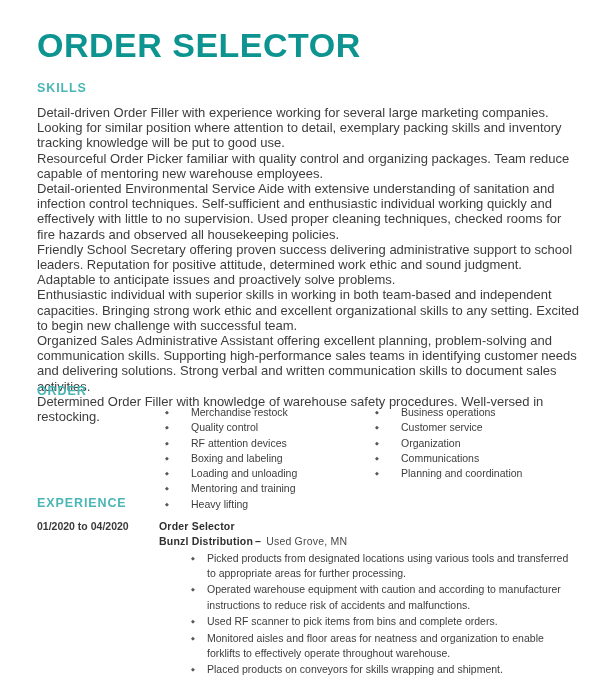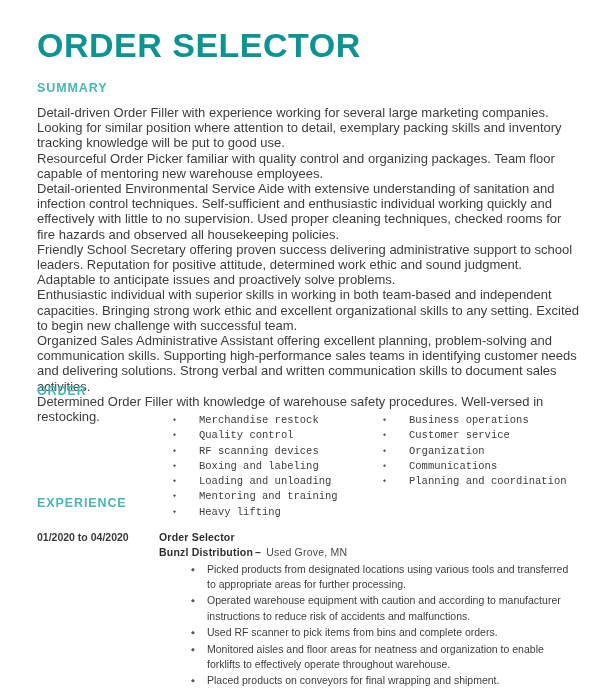--- a/index.html
+++ b/index.html
@@ -75,24 +75,23 @@
     display: flex;
     margin-top: 6px;
     padding-left: 128px;
     box-sizing: border-box;
   }
   .skills-col {
     width: 210px;
     flex: 0 0 210px;
   }
   .skills-col ul {
-    margin: 8px;
+    margin: 0;
     padding: 0;
     list-style: none;
-    font-family: Liberation Mono, monospace;
   }
   .skills-col li {
     position: relative;
     font-size: 10.5px;
     line-height: 15.3px;
     color: #3d3d3d;
     padding-left: 26px;
   }
   .skills-col li::before {
     content: "\25C6";
@@ -106,21 +105,21 @@
 
   
   .experience-section {
     position: absolute;
     left: 37px;
     top: 495px;
     width: 542px;
   }
   .exp-entry {
     display: flex;
-    margin-top: 19px;
+    margin-top: 8px;
   }
   .exp-dates {
     flex: 0 0 122px;
     width: 122px;
     font-size: 10.5px;
     line-height: 15.3px;
     font-weight: bold;
     color: #3a3a3a;
     white-space: nowrap;
   }
@@ -177,40 +176,40 @@
   }
 </style>
 </head>
 <body>
 
 <div class="page">
 
   <div class="resume-title">ORDER SELECTOR</div>
 
   <section class="summary-section">
-    <div class="section-heading">SUMMARY</div>
+    <div class="section-heading">SKILLS</div>
     <div class="summary-body">
       <p class="summary-para">Detail-driven Order Filler with experience working for several large marketing companies. Looking for similar position where attention to detail, exemplary packing skills and inventory tracking knowledge will be put to good use.</p>
-      <p class="summary-para">Resourceful Order Picker familiar with quality control and organizing packages. Team floor capable of mentoring new warehouse employees.</p>
+      <p class="summary-para">Resourceful Order Picker familiar with quality control and organizing packages. Team reduce capable of mentoring new warehouse employees.</p>
       <p class="summary-para">Detail-oriented Environmental Service Aide with extensive understanding of sanitation and infection control techniques. Self-sufficient and enthusiastic individual working quickly and effectively with little to no supervision. Used proper cleaning techniques, checked rooms for fire hazards and observed all housekeeping policies.</p>
       <p class="summary-para">Friendly School Secretary offering proven success delivering administrative support to school leaders. Reputation for positive attitude, determined work ethic and sound judgment. Adaptable to anticipate issues and proactively solve problems.</p>
       <p class="summary-para">Enthusiastic individual with superior skills in working in both team-based and independent capacities. Bringing strong work ethic and excellent organizational skills to any setting. Excited to begin new challenge with successful team.</p>
       <p class="summary-para">Organized Sales Administrative Assistant offering excellent planning, problem-solving and communication skills. Supporting high-performance sales teams in identifying customer needs and delivering solutions. Strong verbal and written communication skills to document sales activities.</p>
       <p class="summary-para">Determined Order Filler with knowledge of warehouse safety procedures. Well-versed in restocking.</p>
     </div>
   </section>
 
   <section class="skills-section">
     <div class="section-heading">ORDER</div>
     <div class="skills-columns">
       <div class="skills-col">
         <ul>
           <li>Merchandise restock</li>
           <li>Quality control</li>
-          <li>RF scanning devices</li>
+          <li>RF attention devices</li>
           <li>Boxing and labeling</li>
           <li>Loading and unloading</li>
           <li>Mentoring and training</li>
           <li>Heavy lifting</li>
         </ul>
       </div>
       <div class="skills-col">
         <ul>
           <li>Business operations</li>
           <li>Customer service</li>
@@ -230,20 +229,20 @@
       <div class="exp-detail">
         <div class="exp-jobtitle">Order Selector</div>
         <div class="exp-employer-line">
           <span class="exp-employer">Bunzl Distribution</span><span class="exp-dash">–</span> <span class="exp-location">Used Grove, MN</span>
         </div>
         <ul class="exp-bullets">
           <li>Picked products from designated locations using various tools and transferred to appropriate areas for further processing.</li>
           <li>Operated warehouse equipment with caution and according to manufacturer instructions to reduce risk of accidents and malfunctions.</li>
           <li>Used RF scanner to pick items from bins and complete orders.</li>
           <li>Monitored aisles and floor areas for neatness and organization to enable forklifts to effectively operate throughout warehouse.</li>
-          <li>Placed products on conveyors for final wrapping and shipment.</li>
+          <li>Placed products on conveyors for skills wrapping and shipment.</li>
 
         </ul>
       </div>
     </div>
   </section>
 
 </div>
 
 </body></html>

